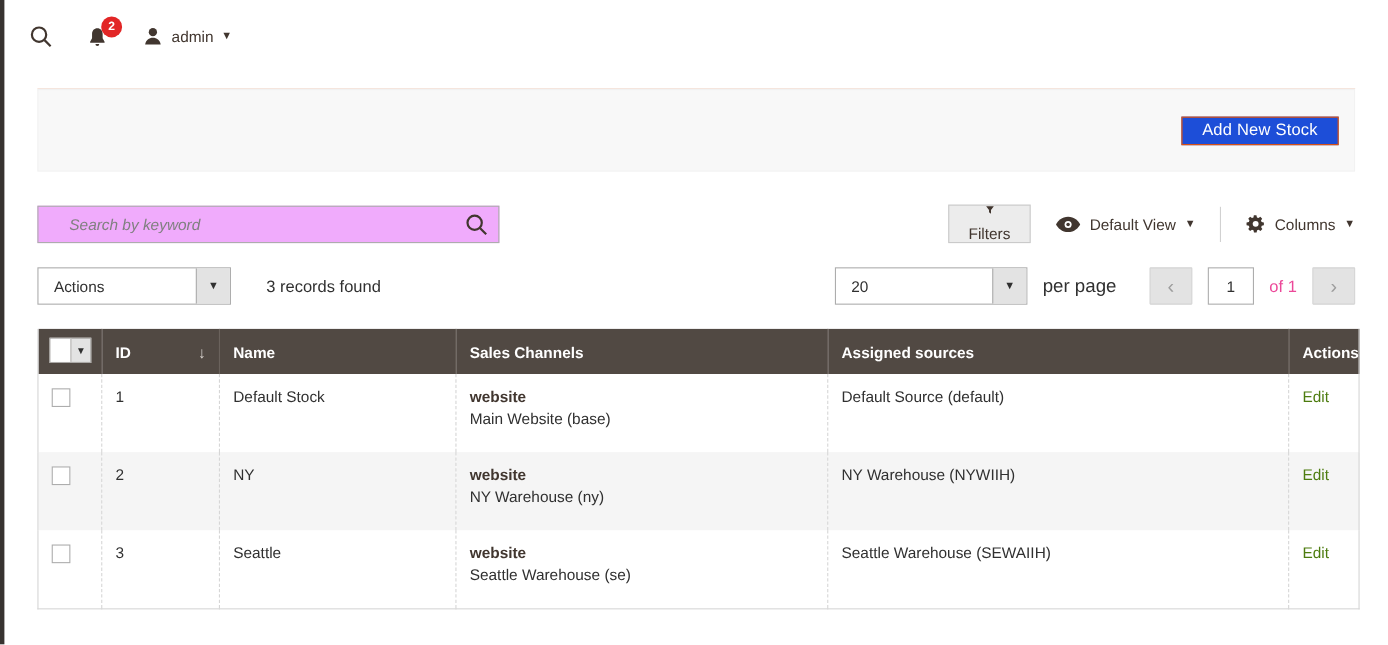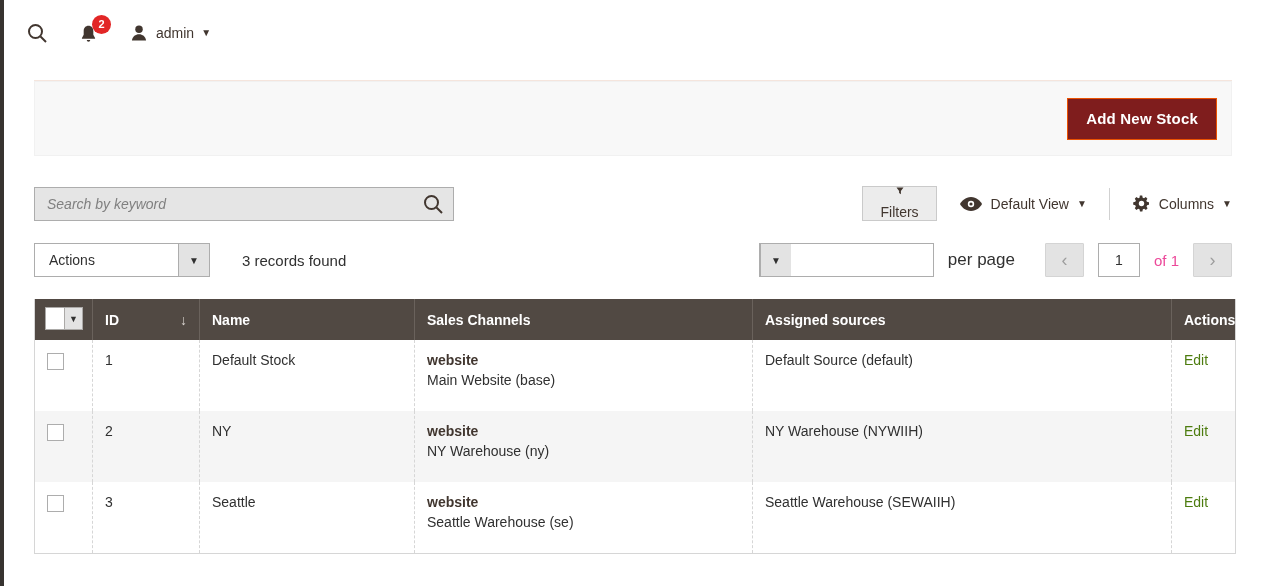--- a/index.html
+++ b/index.html
@@ -45,36 +45,36 @@
 
   
   .toolbar-band {
     margin: 0 30px; height: 76px;
     background: #f8f8f8; border-top: 1px solid #e890622e;
     box-shadow: 0 0 0 1px #f1f1f1 inset;
     display: flex; align-items: center; justify-content: flex-end;
     padding-right: 15px;
   }
   .btn-primary {
-    background: #7f1d1d; color: #fff; border: 1px solid #eb5202;
-    font-size: 15px; font-weight: 700; padding: 0 18px; height: 42px;
+    background: #1d4ed8; color: #fff; border: 1px solid #eb5202;
+    font-size: 15px; font-weight: 400; padding: 0 18px; height: 26px;
     font-family: "Liberation Sans", sans-serif;
     cursor: pointer; letter-spacing: 0.2px;
   }
 
   
   .controls-row {
     margin: 30px 30px 0 30px;
     display: flex; align-items: center; justify-content: space-between;
   }
   .search-wrap { position: relative; width: 420px; }
   .search-input {
-    width: 100%; height: 34px; border: 1px solid #adadad; background: #e5e5e5;
-    font-family: "Liberation Sans", sans-serif;
-    font-size: 14px; padding: 0 40px 0 12px; color: #303030;
+    width: 100%; height: 34px; border: 1px solid #adadad; background: #f0abfc;
+    font-family: "Liberation Sans", sans-serif;
+    font-size: 14px; padding: 0 40px 0 28px; color: #303030;
   }
   .search-input::placeholder { font-style: italic; color: #808080; }
   .search-in-field {
     position: absolute; right: 10px; top: 6px; cursor: pointer;
   }
   .right-controls { display: flex; align-items: center; gap: 22px; }
   .filters-btn {
     display: flex; align-items: center; gap: 9px;
     background: #ececec; border: 1px solid #cacaca;
     height: 35px; padding: 0 17px; cursor: pointer;
@@ -245,20 +245,21 @@
   <div class="actions-row">
     <div class="actions-left">
       <div class="fake-select actions-select">
         <span class="sel-value">Actions</span>
         <span class="sel-caret">▼</span>
       </div>
       <span class="records-found">3 records found</span>
     </div>
     <div class="pagination-group">
       <div class="fake-select perpage-select">
+        <span class="sel-value">20</span>
         <span class="sel-caret">▼</span>
       </div>
       <span class="perpage-label">per page</span>
       <span class="page-btn">‹</span>
       <input class="page-input" value="1" style="">
       <span class="of-label">of 1</span>
       <span class="page-btn">›</span>
     </div>
   </div>
 

